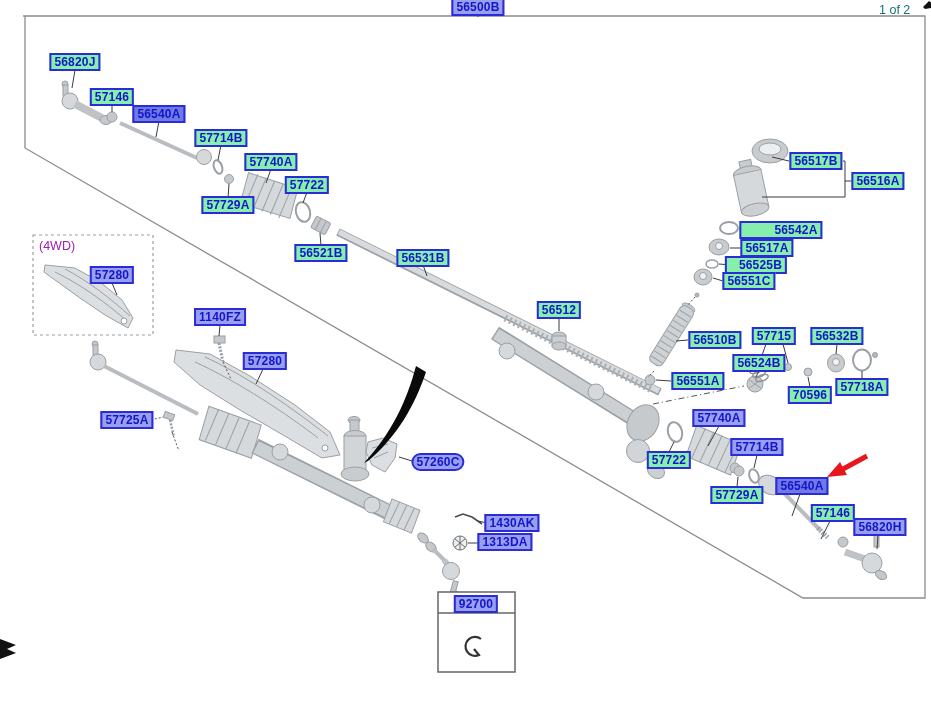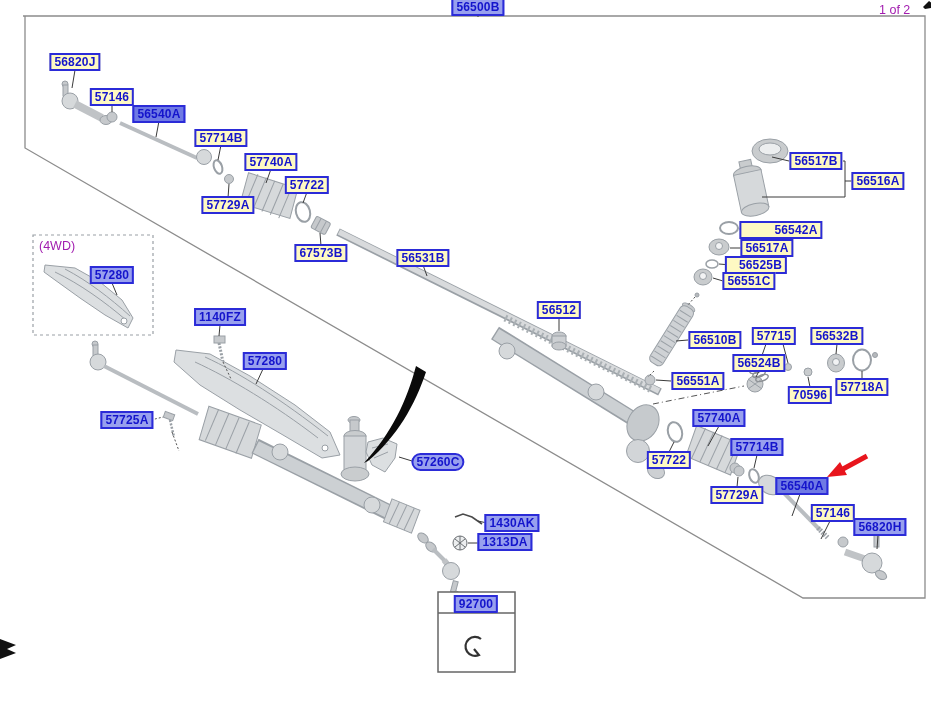--- a/index.html
+++ b/index.html
@@ -3,26 +3,26 @@
 <meta charset="utf-8">
 <style>
   html,body{margin:0;padding:0;background:#fff;font-family:"Liberation Sans",sans-serif;}
   .stage{position:relative;width:931px;height:708px;background:#fff;overflow:hidden;}
   .artsvg{position:absolute;left:0;top:0;z-index:1;}
   #labels-layer{position:absolute;left:0;top:0;width:931px;height:708px;z-index:2;}
   .arrowsvg{position:absolute;left:0;top:0;z-index:3;pointer-events:none;}
   .plabel{
     position:absolute;transform:translate(-50%,-50%);
     font-size:12px;font-weight:700;letter-spacing:.2px;line-height:12px;
-    color:#1414cc;background:#fef9c3;border:2px solid #2b2bd8;
+    color:#1414cc;background:#86efac;border:2px solid #2b2bd8;
     padding:1px 3px;white-space:nowrap;box-sizing:border-box;cursor:pointer;
   }
   .plabel.hl{background:#98a0ee;}
   .plabel.sel{background:#6f7ae4;}
-  .page-indicator{position:absolute;left:879px;top:3px;font-size:12.5px;color:#a21caf;z-index:2;}
+  .page-indicator{position:absolute;left:879px;top:3px;font-size:12.5px;color:#0f766e;z-index:2;}
   .variant-note{position:absolute;left:39px;top:239px;font-size:12.5px;color:#a21caf;z-index:2;}
 </style>
 </head>
 <body>
 
 <div class="stage">
 
   <svg class="artsvg" width="931" height="708" viewBox="0 0 931 708">
 
     <g fill="none" stroke="#8c8c8c" stroke-width="1.3">
@@ -287,21 +287,21 @@
 
   <div id="labels-layer">
       <div class="plabel hl" style="left: 478px; top: 7px;">56500B</div>
       <div class="plabel" style="left: 75px; top: 62px;">56820J</div>
       <div class="plabel" style="left: 112px; top: 97px;">57146</div>
       <div class="plabel sel" style="left: 159px; top: 114px;">56540A</div>
       <div class="plabel" style="left: 221px; top: 138px;">57714B</div>
       <div class="plabel" style="left: 271px; top: 162px;">57740A</div>
       <div class="plabel" style="left: 307px; top: 185px;">57722</div>
       <div class="plabel" style="left: 228px; top: 205px;">57729A</div>
-      <div class="plabel" style="left: 321px; top: 253px;">67573B</div>
+      <div class="plabel" style="left: 321px; top: 253px;">56521B</div>
       <div class="plabel" style="left: 423px; top: 258px;">56531B</div>
       <div class="plabel" style="left: 559px; top: 310px;">56512</div>
       <div class="plabel" style="left: 816px; top: 161px;">56517B</div>
       <div class="plabel" style="left: 878px; top: 181px;">56516A</div>
       <div class="plabel" style="left: 781px; top: 230px; padding-left: 33px;">56542A</div>
       <div class="plabel" style="left: 767px; top: 248px;">56517A</div>
       <div class="plabel" style="left: 756px; top: 265px; padding-left: 12px;">56525B</div>
       <div class="plabel" style="left: 749px; top: 281px;">56551C</div>
       <div class="plabel" style="left: 715px; top: 340px;">56510B</div>
       <div class="plabel" style="left: 774px; top: 336px;">57715</div>

